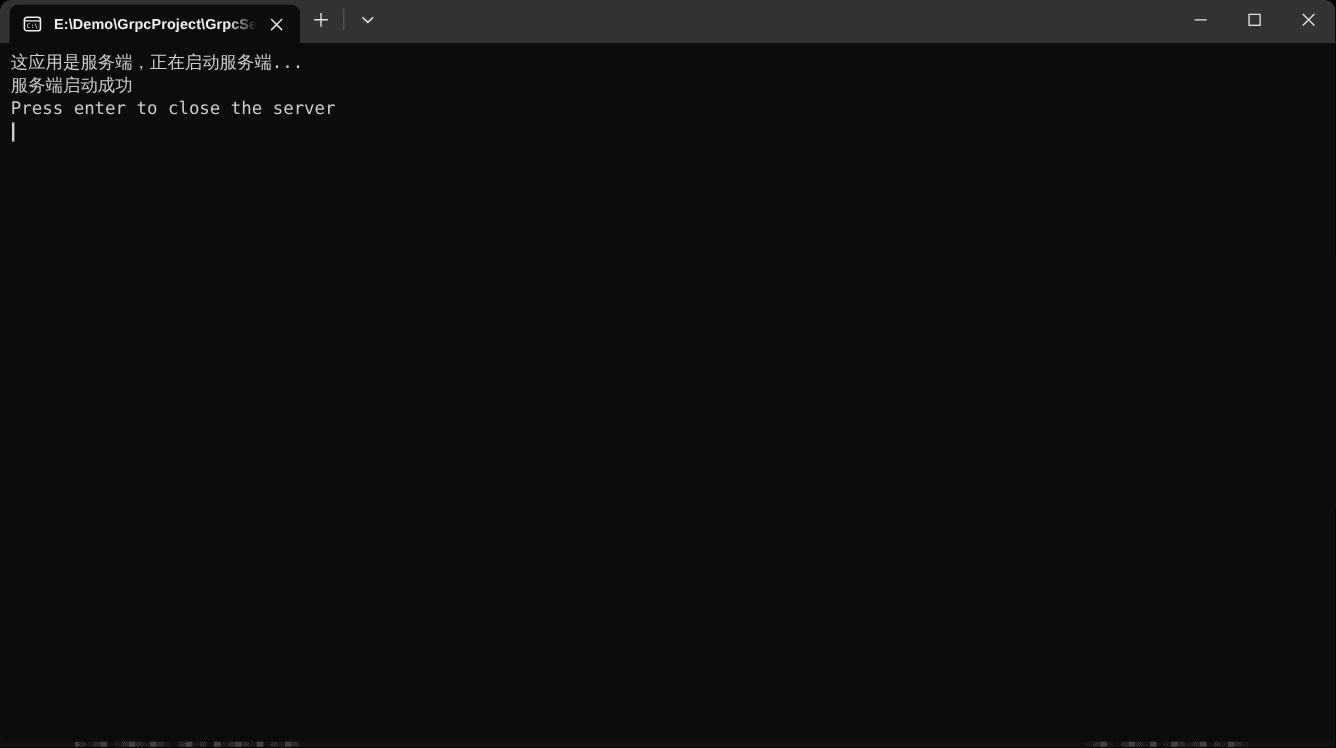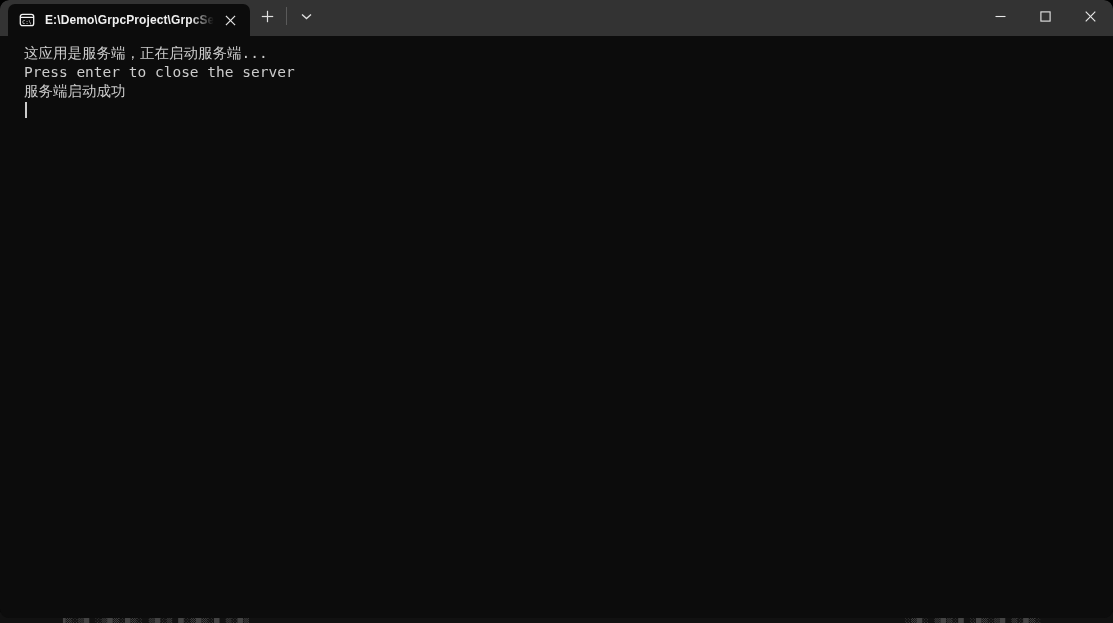--- a/index.html
+++ b/index.html
@@ -161,21 +161,21 @@
     display: flex;
     align-items: center;
     justify-content: center;
   }
 
   
   #terminal-body {
     position: relative;
     height: 582px;
     background: #0c0c0c;
-    padding: 8px 0 0 24px;
+    padding: 8px 0 0 9px;
     box-sizing: border-box;
     overflow: hidden;
   }
 
   .term-line {
     font-family: "DejaVu Sans Mono", "Liberation Mono", monospace;
     font-size: 14.5px;
     line-height: 19px;
     height: 19px;
     color: #cccccc;
@@ -264,20 +264,20 @@
         <svg width="11" height="11" viewBox="0 0 11 11" aria-hidden="true">
           <line x1="0.7" y1="0.7" x2="10.3" y2="10.3" stroke="#e8e8e8" stroke-width="1.15"></line>
           <line x1="10.3" y1="0.7" x2="0.7" y2="10.3" stroke="#e8e8e8" stroke-width="1.15"></line>
         </svg>
       </span>
     </div>
   </div>
 
   <div id="terminal-body">
     <div class="term-line">这应用是服务端，正在启动服务端...</div>
+    <div class="term-line">服务端启动成功</div>
     <div class="term-line">Press enter to close the server</div>
-    <div class="term-line">服务端启动成功</div>
     <div id="cursor-line">
       <span id="terminal-cursor"></span>
     </div>
   </div>
 
 </div>
 
 </body></html>

